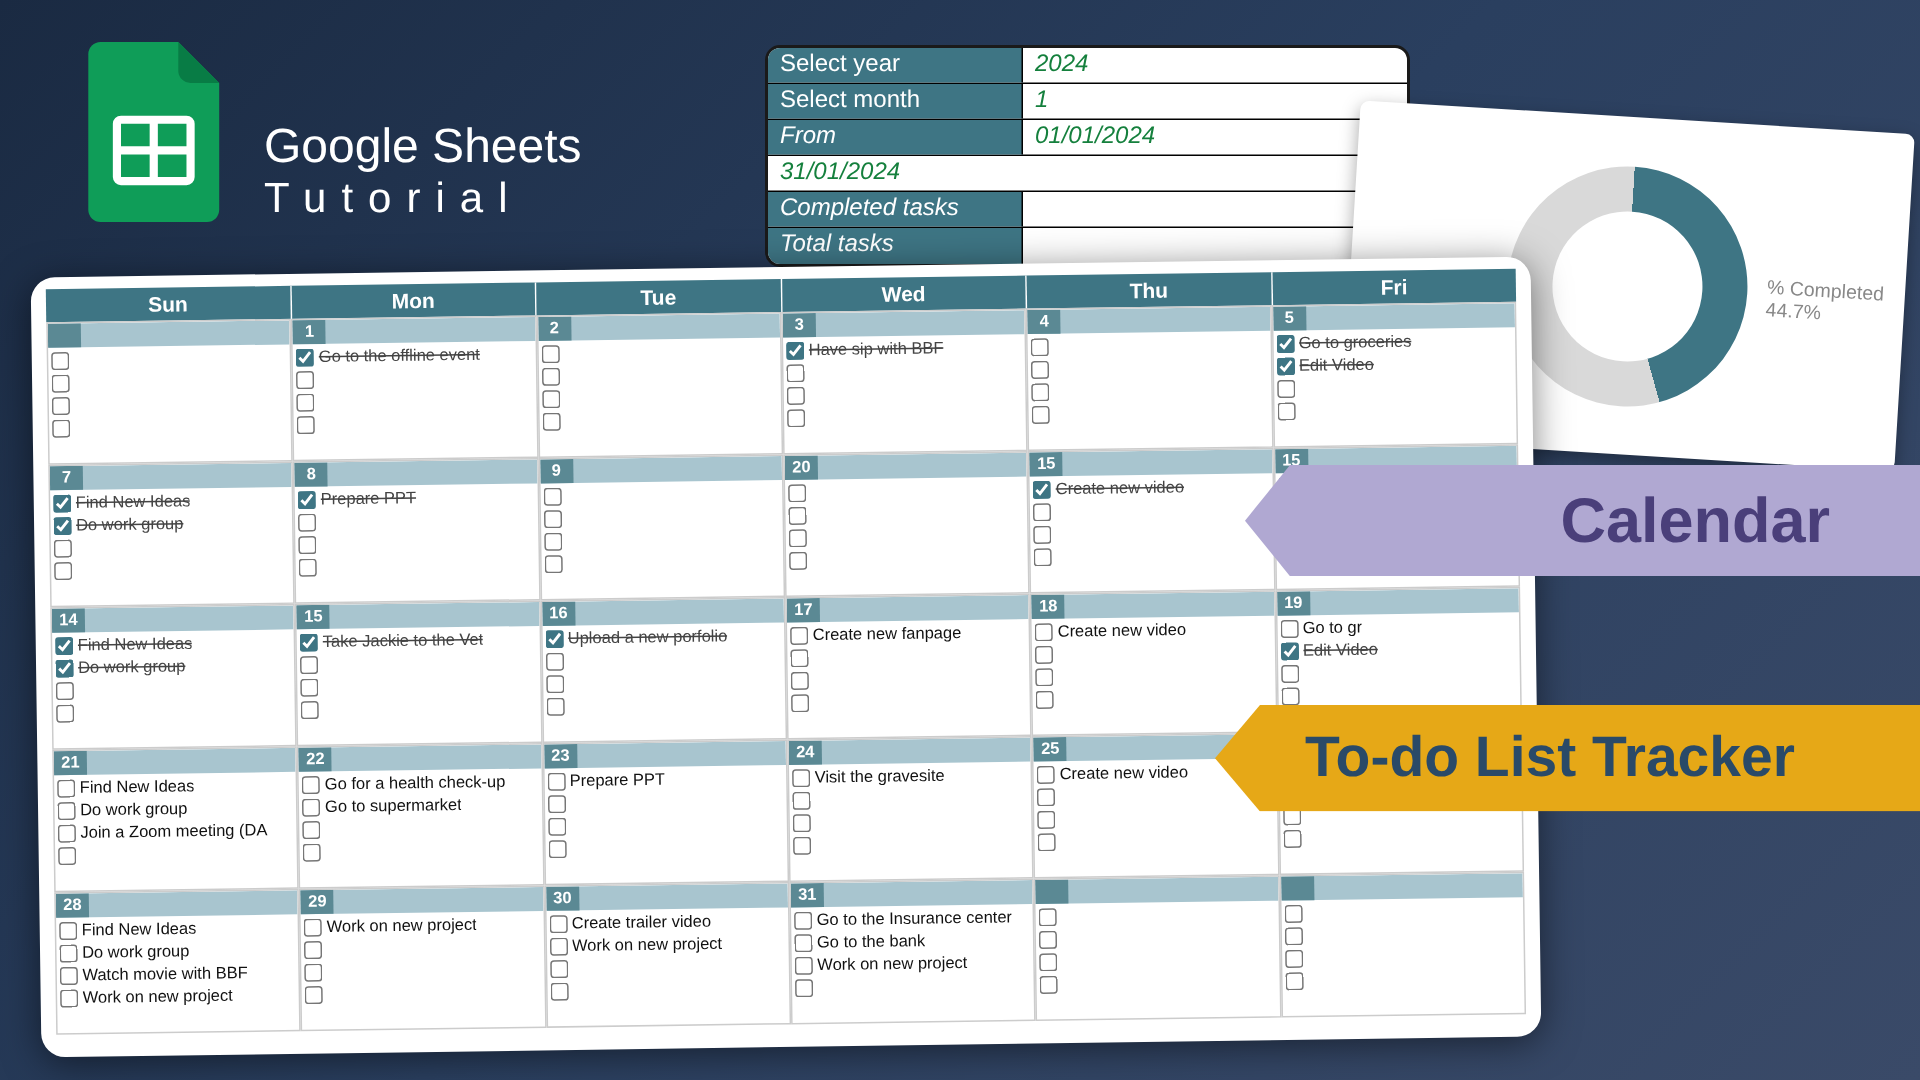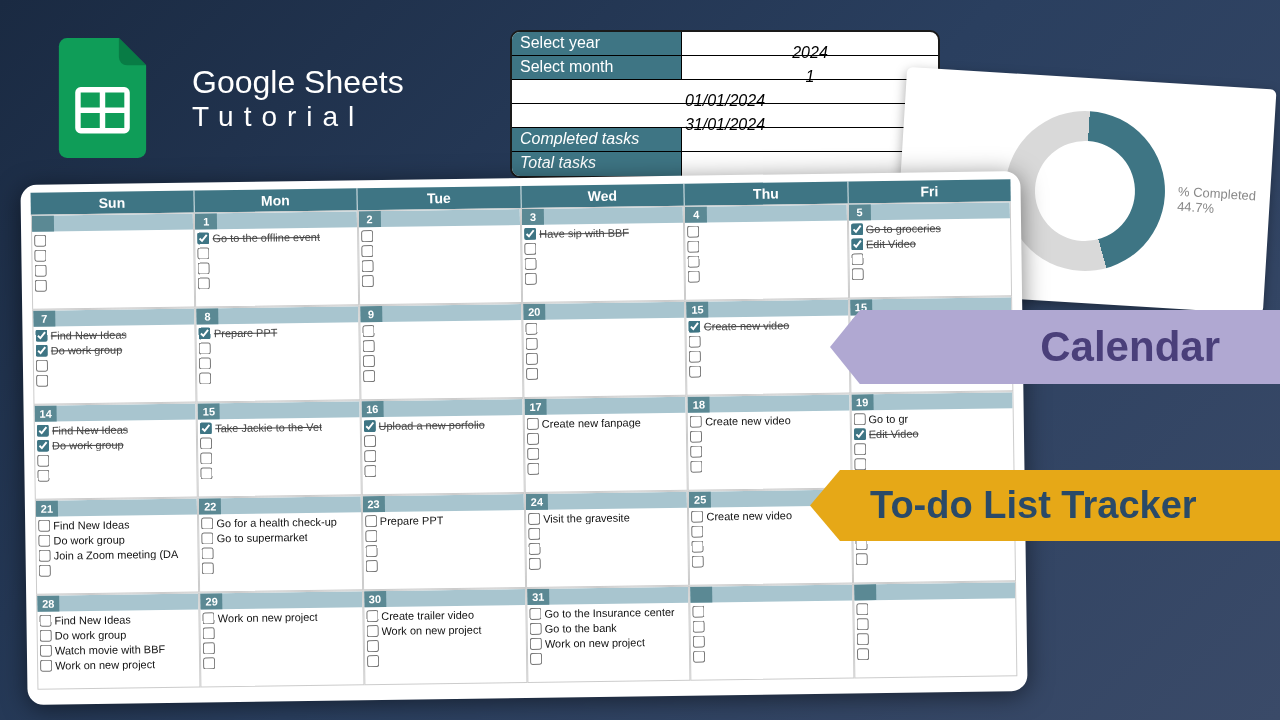--- a/index.html
+++ b/index.html
@@ -8,25 +8,25 @@
     height: 720px;
     background: linear-gradient(135deg, #1a2a42 0%, #2a3f5f 50%, #3a4a68 100%);
     font-family: Arial, sans-serif;
     overflow: hidden;
     position: relative;
   }
 
   
   .header {
     position: absolute;
-    top: 38px;
+    top: 28px;
     left: 55px;
     display: flex;
-    align-items: center;
-    gap: 42px;
+    align-items: flex-end;
+    gap: 26px;
   }
   .sheets-icon {
     width: 95px;
     height: 120px;
   }
   .title-block { color: white; }
   .title-main { font-size: 32px; font-weight: normal; }
   .title-sub  { font-size: 28px; font-weight: 300; letter-spacing: 10px; }
 
   
@@ -48,24 +48,24 @@
     background: #3e7584;
     color: white;
     padding: 2px 8px;
     font-weight: normal;
     font-style: italic;
     border-right: 1px solid #000;
   }
   .summary-label.noital { font-style: normal; }
   .summary-value {
     flex: 1;
-    text-align: center;
-    padding: 12px 8px;
+    text-align: left;
+    padding: 2px 8px;
     font-style: italic;
-    color: #000000;
+    color: #15803d;
   }
 
   
   .donut-card {
     position: absolute;
     top: 78px;
     right: 10px;
     width: 370px;
     height: 225px;
     background: white;
@@ -199,20 +199,21 @@
 <div class="summary-card" id="summary-card">
     <div class="summary-row">
       <div class="summary-label noital">Select year</div>
       <div class="summary-value">2024</div>
     </div>
     <div class="summary-row">
       <div class="summary-label noital">Select month</div>
       <div class="summary-value">1</div>
     </div>
     <div class="summary-row">
+      <div class="summary-label">From</div>
       <div class="summary-value">01/01/2024</div>
     </div>
     <div class="summary-row">
       <div class="summary-value">31/01/2024</div>
     </div>
     <div class="summary-row">
       <div class="summary-label">Completed tasks</div>
       <div class="summary-value"></div>
     </div>
     <div class="summary-row">

